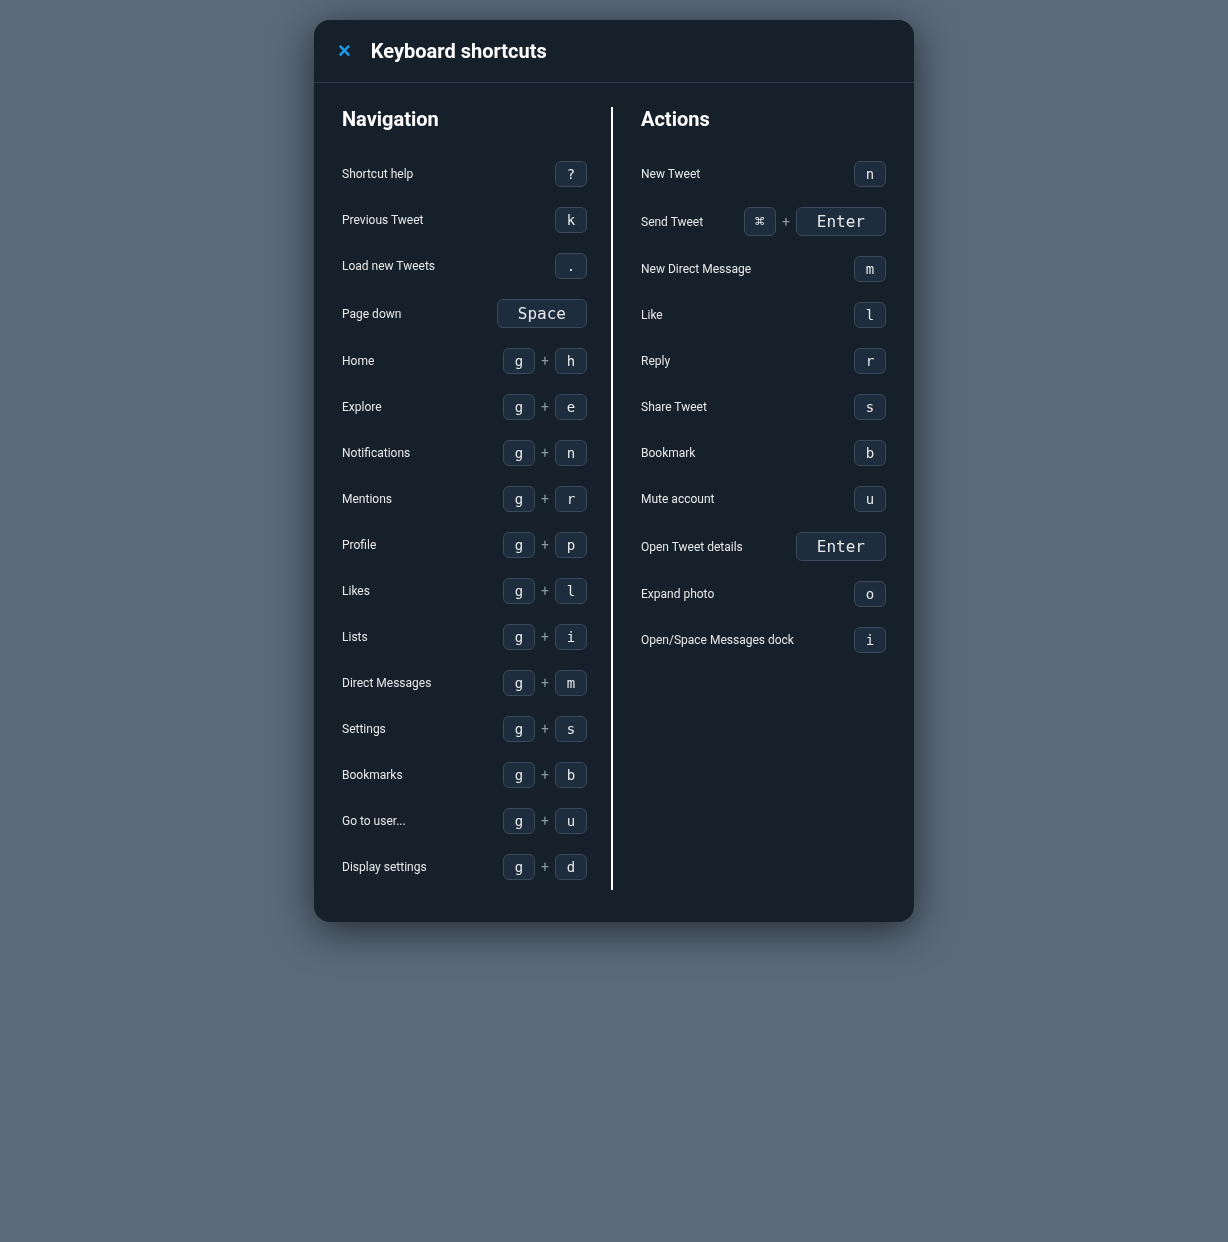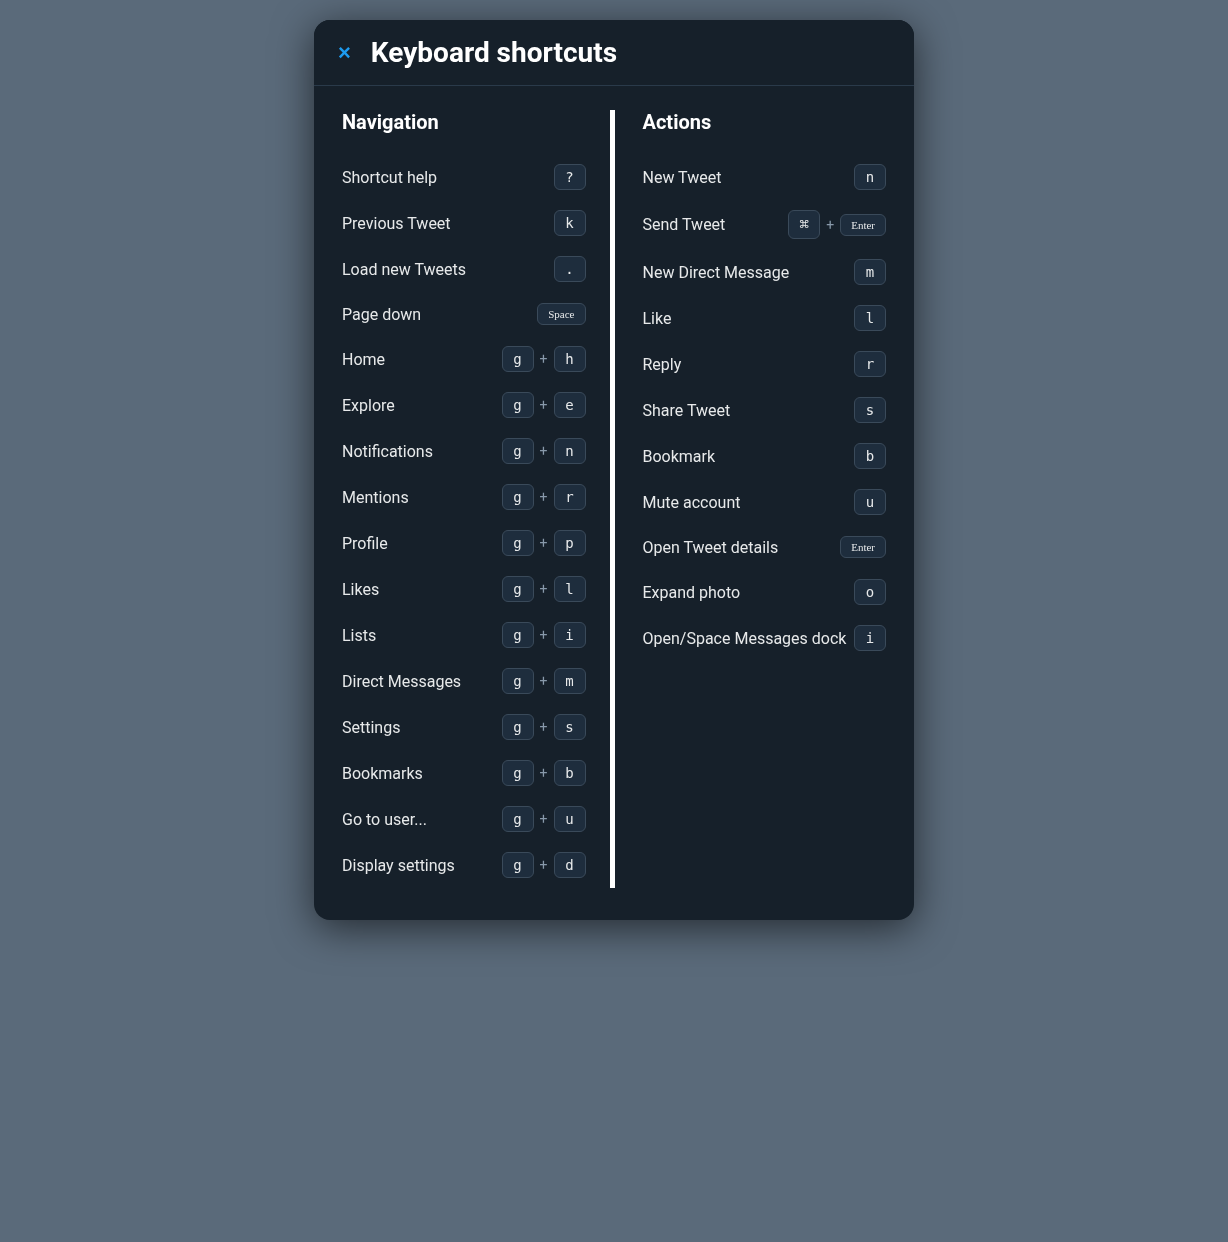--- a/index.html
+++ b/index.html
@@ -45,38 +45,38 @@
       color: #1d9bf0;
       font-size: 22px;
       font-weight: bold;
       margin-right: 16px;
       padding: 4px;
       line-height: 1;
     }
 
     .modal-title {
       color: #ffffff;
-      font-size: 28px;
+      font-size: 20px;
       font-weight: 700;
     }
 
     .modal-body {
       display: flex;
       padding: 24px 28px 32px 28px;
       gap: 0;
     }
 
     .column {
       flex: 1;
       min-width: 0;
     }
 
     .column:first-child {
       padding-right: 24px;
-      border-right: 5px solid #ffffff;
+      border-right: 2px solid #ffffff;
     }
 
     .column:last-child {
       padding-left: 28px;
     }
 
     .section-title {
       color: #ffffff;
       font-size: 20px;
       font-weight: 700;
@@ -86,21 +86,21 @@
     .shortcut-row {
       display: flex;
       align-items: center;
       justify-content: space-between;
       padding: 10px 0;
       min-height: 44px;
     }
 
     .shortcut-label {
       color: #e7e9ea;
-      font-size: 16px;
+      font-size: 12px;
       font-weight: 400;
     }
 
     .shortcut-keys {
       display: flex;
       align-items: center;
       gap: 6px;
       flex-shrink: 0;
     }
 
@@ -111,23 +111,22 @@
       color: #e7e9ea;
       font-size: 14px;
       font-family: monospace;
       padding: 4px 10px;
       min-width: 32px;
       text-align: center;
       display: inline-block;
     }
 
     .key.wide {
-      padding: 4px 10px;
-      font-size: 11px;
-      font-family: Liberation Serif, serif;
+      padding: 4px 20px;
+      font-size: 16px;
     }
 
     .key.cmd {
       font-size: 16px;
     }
 
     .plus-sign {
       color: #8899aa;
       font-size: 14px;
       font-weight: 400;

